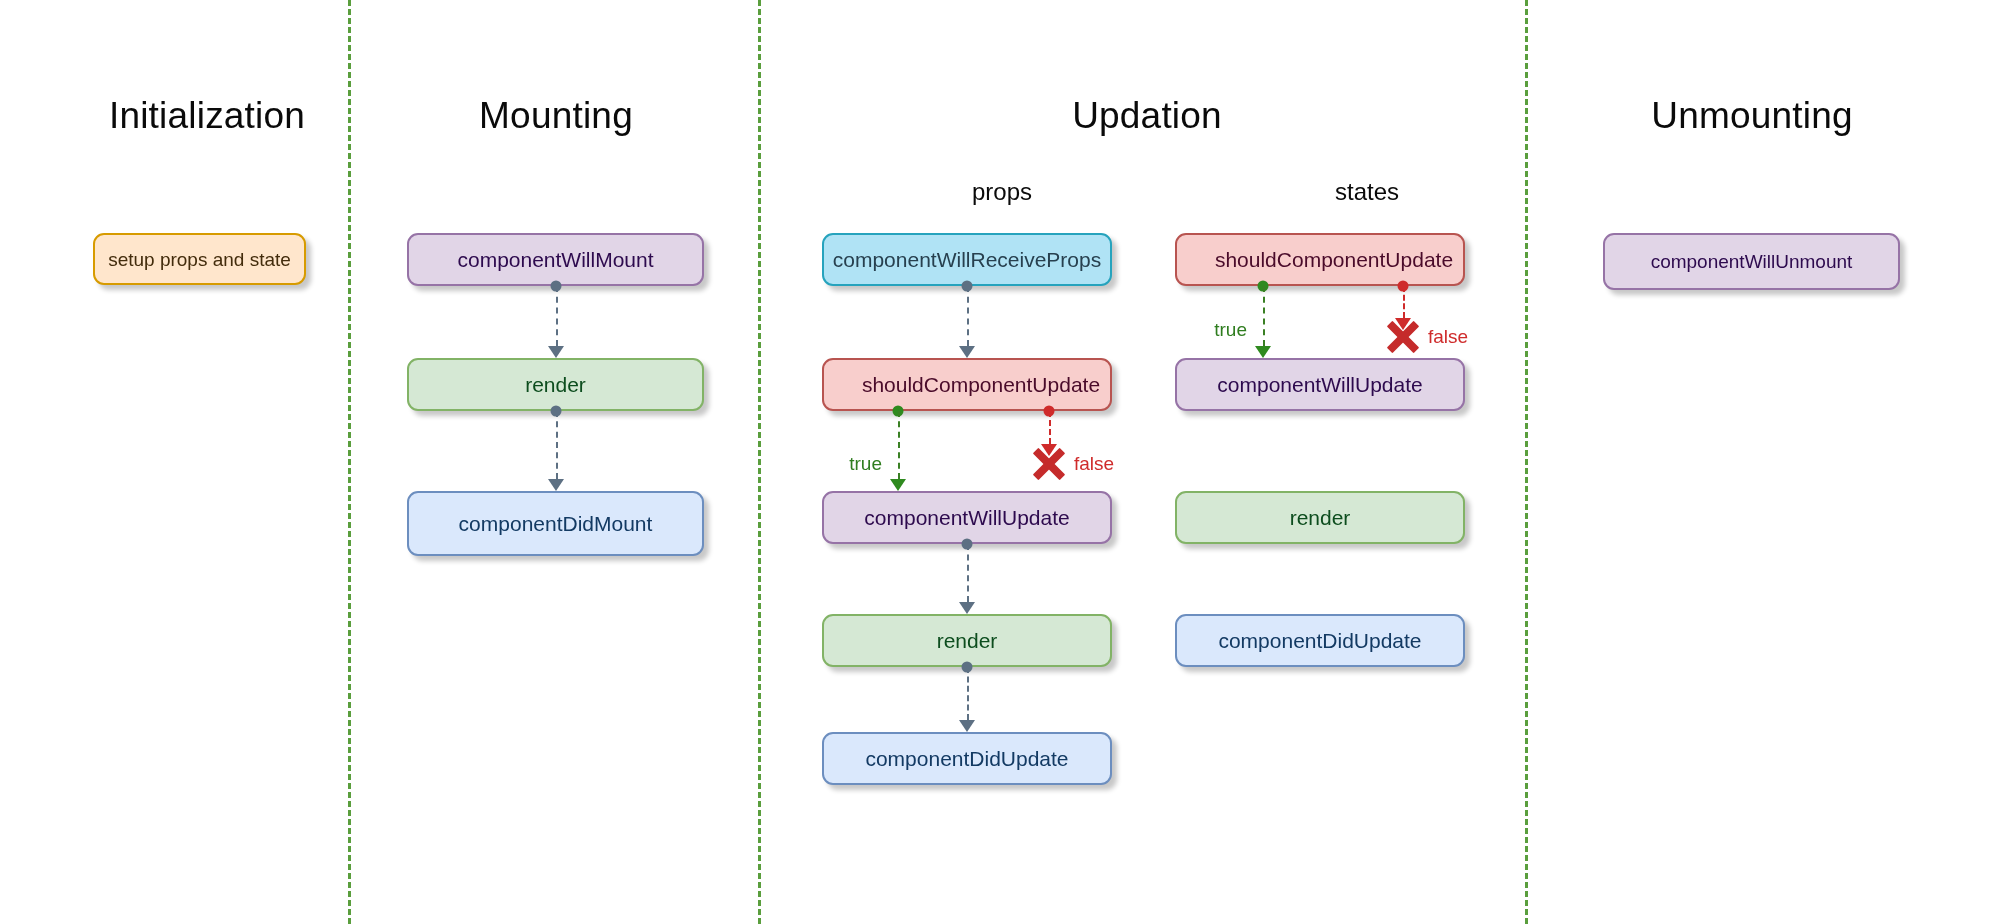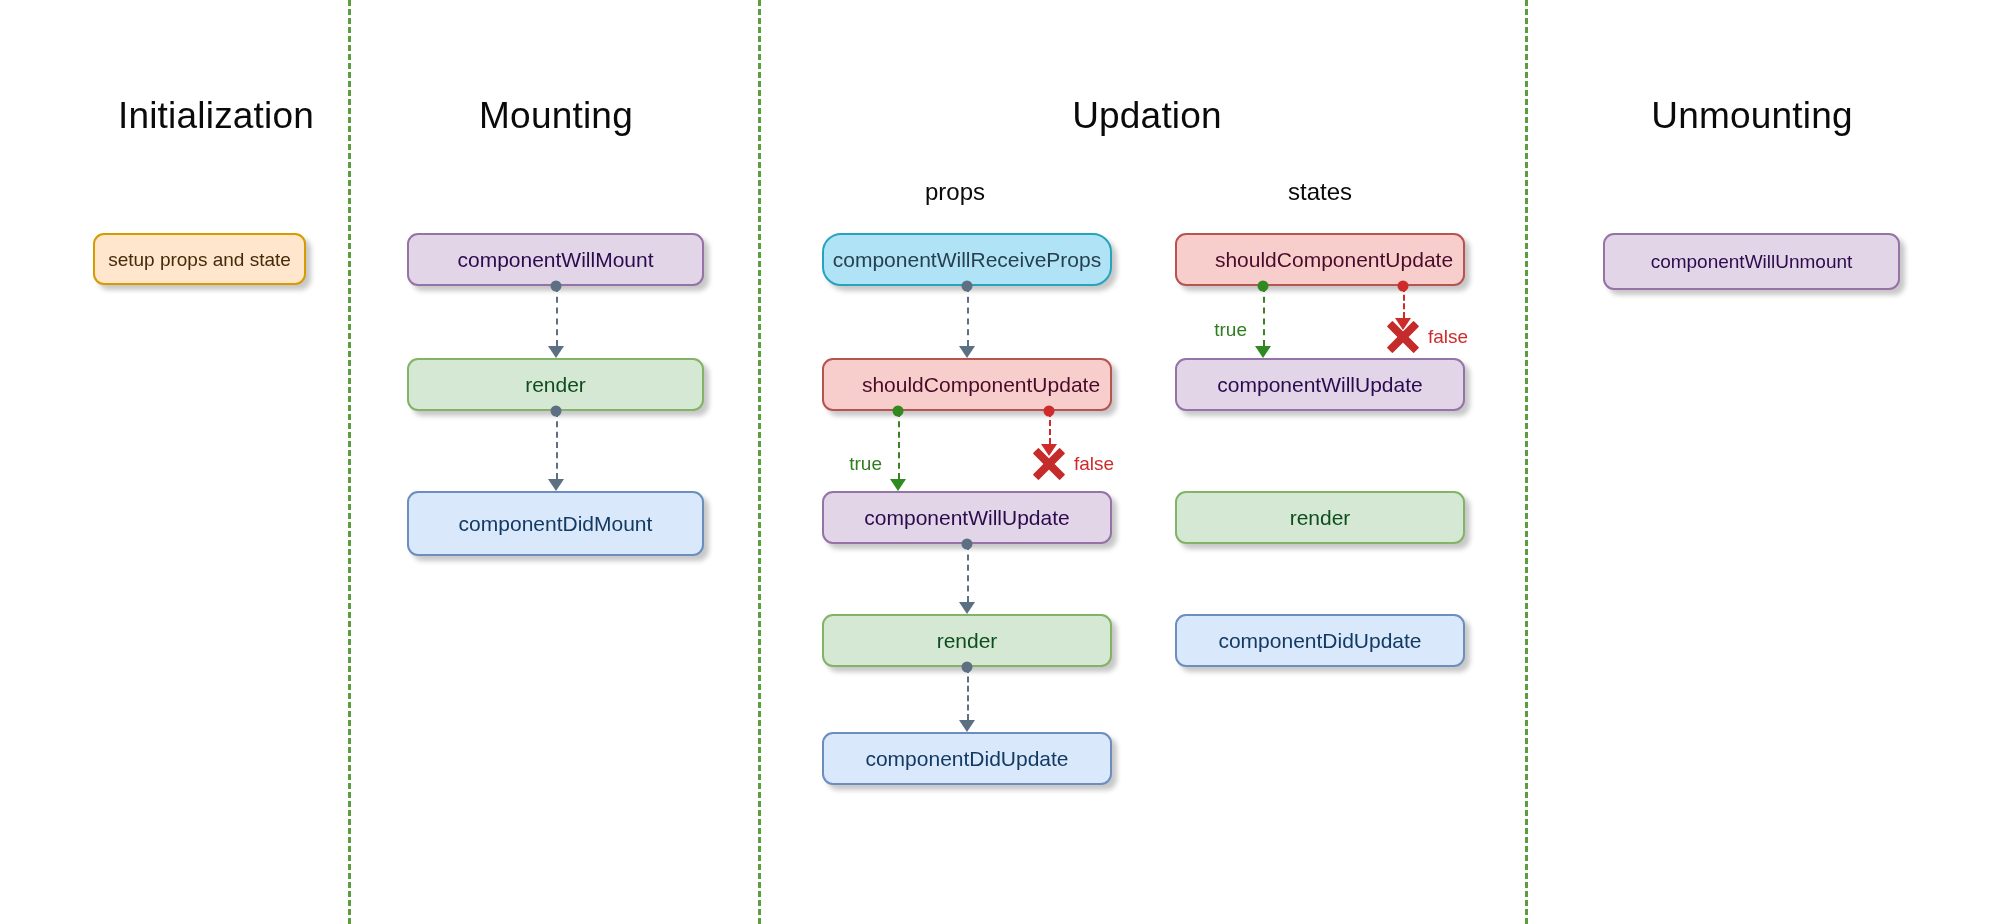--- a/index.html
+++ b/index.html
@@ -42,20 +42,21 @@
   }
 
   .sub-title {
     position: absolute;
     font-size: 24px;
     font-weight: 400;
     color: #0a0a0a;
     white-space: nowrap;
     text-align: left;
     transform: translateX(-50%);
+    margin-left: 47px;
   }
 
   
   .node {
     position: absolute;
     box-sizing: border-box;
     border-radius: 11px;
     border-width: 2px;
     border-style: solid;
     display: flex;
@@ -65,21 +66,21 @@
     line-height: 1;
     white-space: nowrap;
     box-shadow: 5px 5px 5px rgba(0, 0, 0, 0.22);
   }
   .node.small-text { font-size: 19px; }
 
   .n-orange { background: #ffe6cc; border-color: #d79b00; color: #432c0c; }
   .n-purple { background: #e1d5e7; border-color: #9673a6; color: #2d0a4e; }
   .n-green  { background: #d5e8d4; border-color: #82b366; color: #0d4d1e; }
   .n-blue   { background: #dae8fc; border-color: #6c8ebf; color: #133a63; }
-  .n-cyan   { background: #b0e3f5; border-color: #26a3bd; color: #27404f; border-radius: 19px; }
+  .n-cyan   { background: #b0e3f5; border-color: #26a3bd; color: #27404f; }
   .n-red    { background: #f8cecc; border-color: #b85450; color: #4a0b2a; padding-left: 28px; }
 
   
   .edge { position: absolute; }
 
   .edge-line {
     position: absolute;
     width: 0;
     border-left-width: 2px;
     border-left-style: dashed;
@@ -142,21 +143,21 @@
 </style>
 </head>
 <body>
 
 <div id="canvas">
 
   <div class="divider" style="left:348px"></div>
   <div class="divider" style="left:758px"></div>
   <div class="divider" style="left:1525px"></div>
 
-  <div class="col-title" style="left:216px; top:95px">Initialization</div>
+  <div class="col-title" style="left:207px; top:95px">Initialization</div>
   <div class="col-title" style="left:556px; top:95px">Mounting</div>
   <div class="col-title" style="left:1147px; top:95px">Updation</div>
   <div class="col-title" style="left:1752px; top:95px">Unmounting</div>
 
   <div class="sub-title" style="left:955px; top:178px">props</div>
   <div class="sub-title" style="left:1320px; top:178px">states</div>
 
   <div class="node n-purple" style="left:407px; top:233px; width:297px; height:53px">componentWillMount</div>
 
   <div class="node n-orange small-text" style="left:93px; top:233px; width:213px; height:52px">setup props and state</div>

